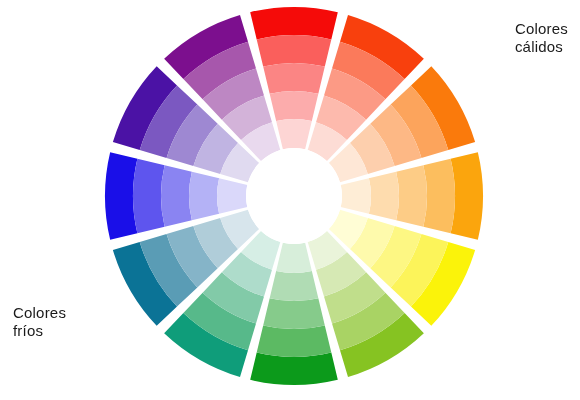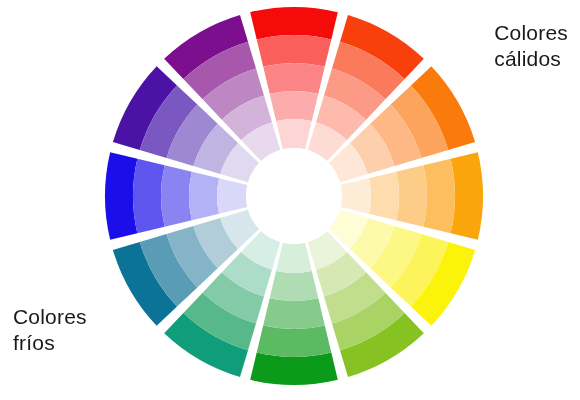--- a/index.html
+++ b/index.html
@@ -20,21 +20,21 @@
     left: 0;
     top: 0;
     width: 580px;
     height: 400px;
     display: block;
   }
   .label {
     position: absolute;
     color: #1a1a1a;
     font-family: "Liberation Sans", sans-serif;
-    font-size: 21px;
+    font-size: 15px;
     line-height: 1.22;
     white-space: pre;
     letter-spacing: 0.2px;
   }
   #label-warm {
     right: 12px;
     top: 20px;
     text-align: left;
   }
   #label-cool {

